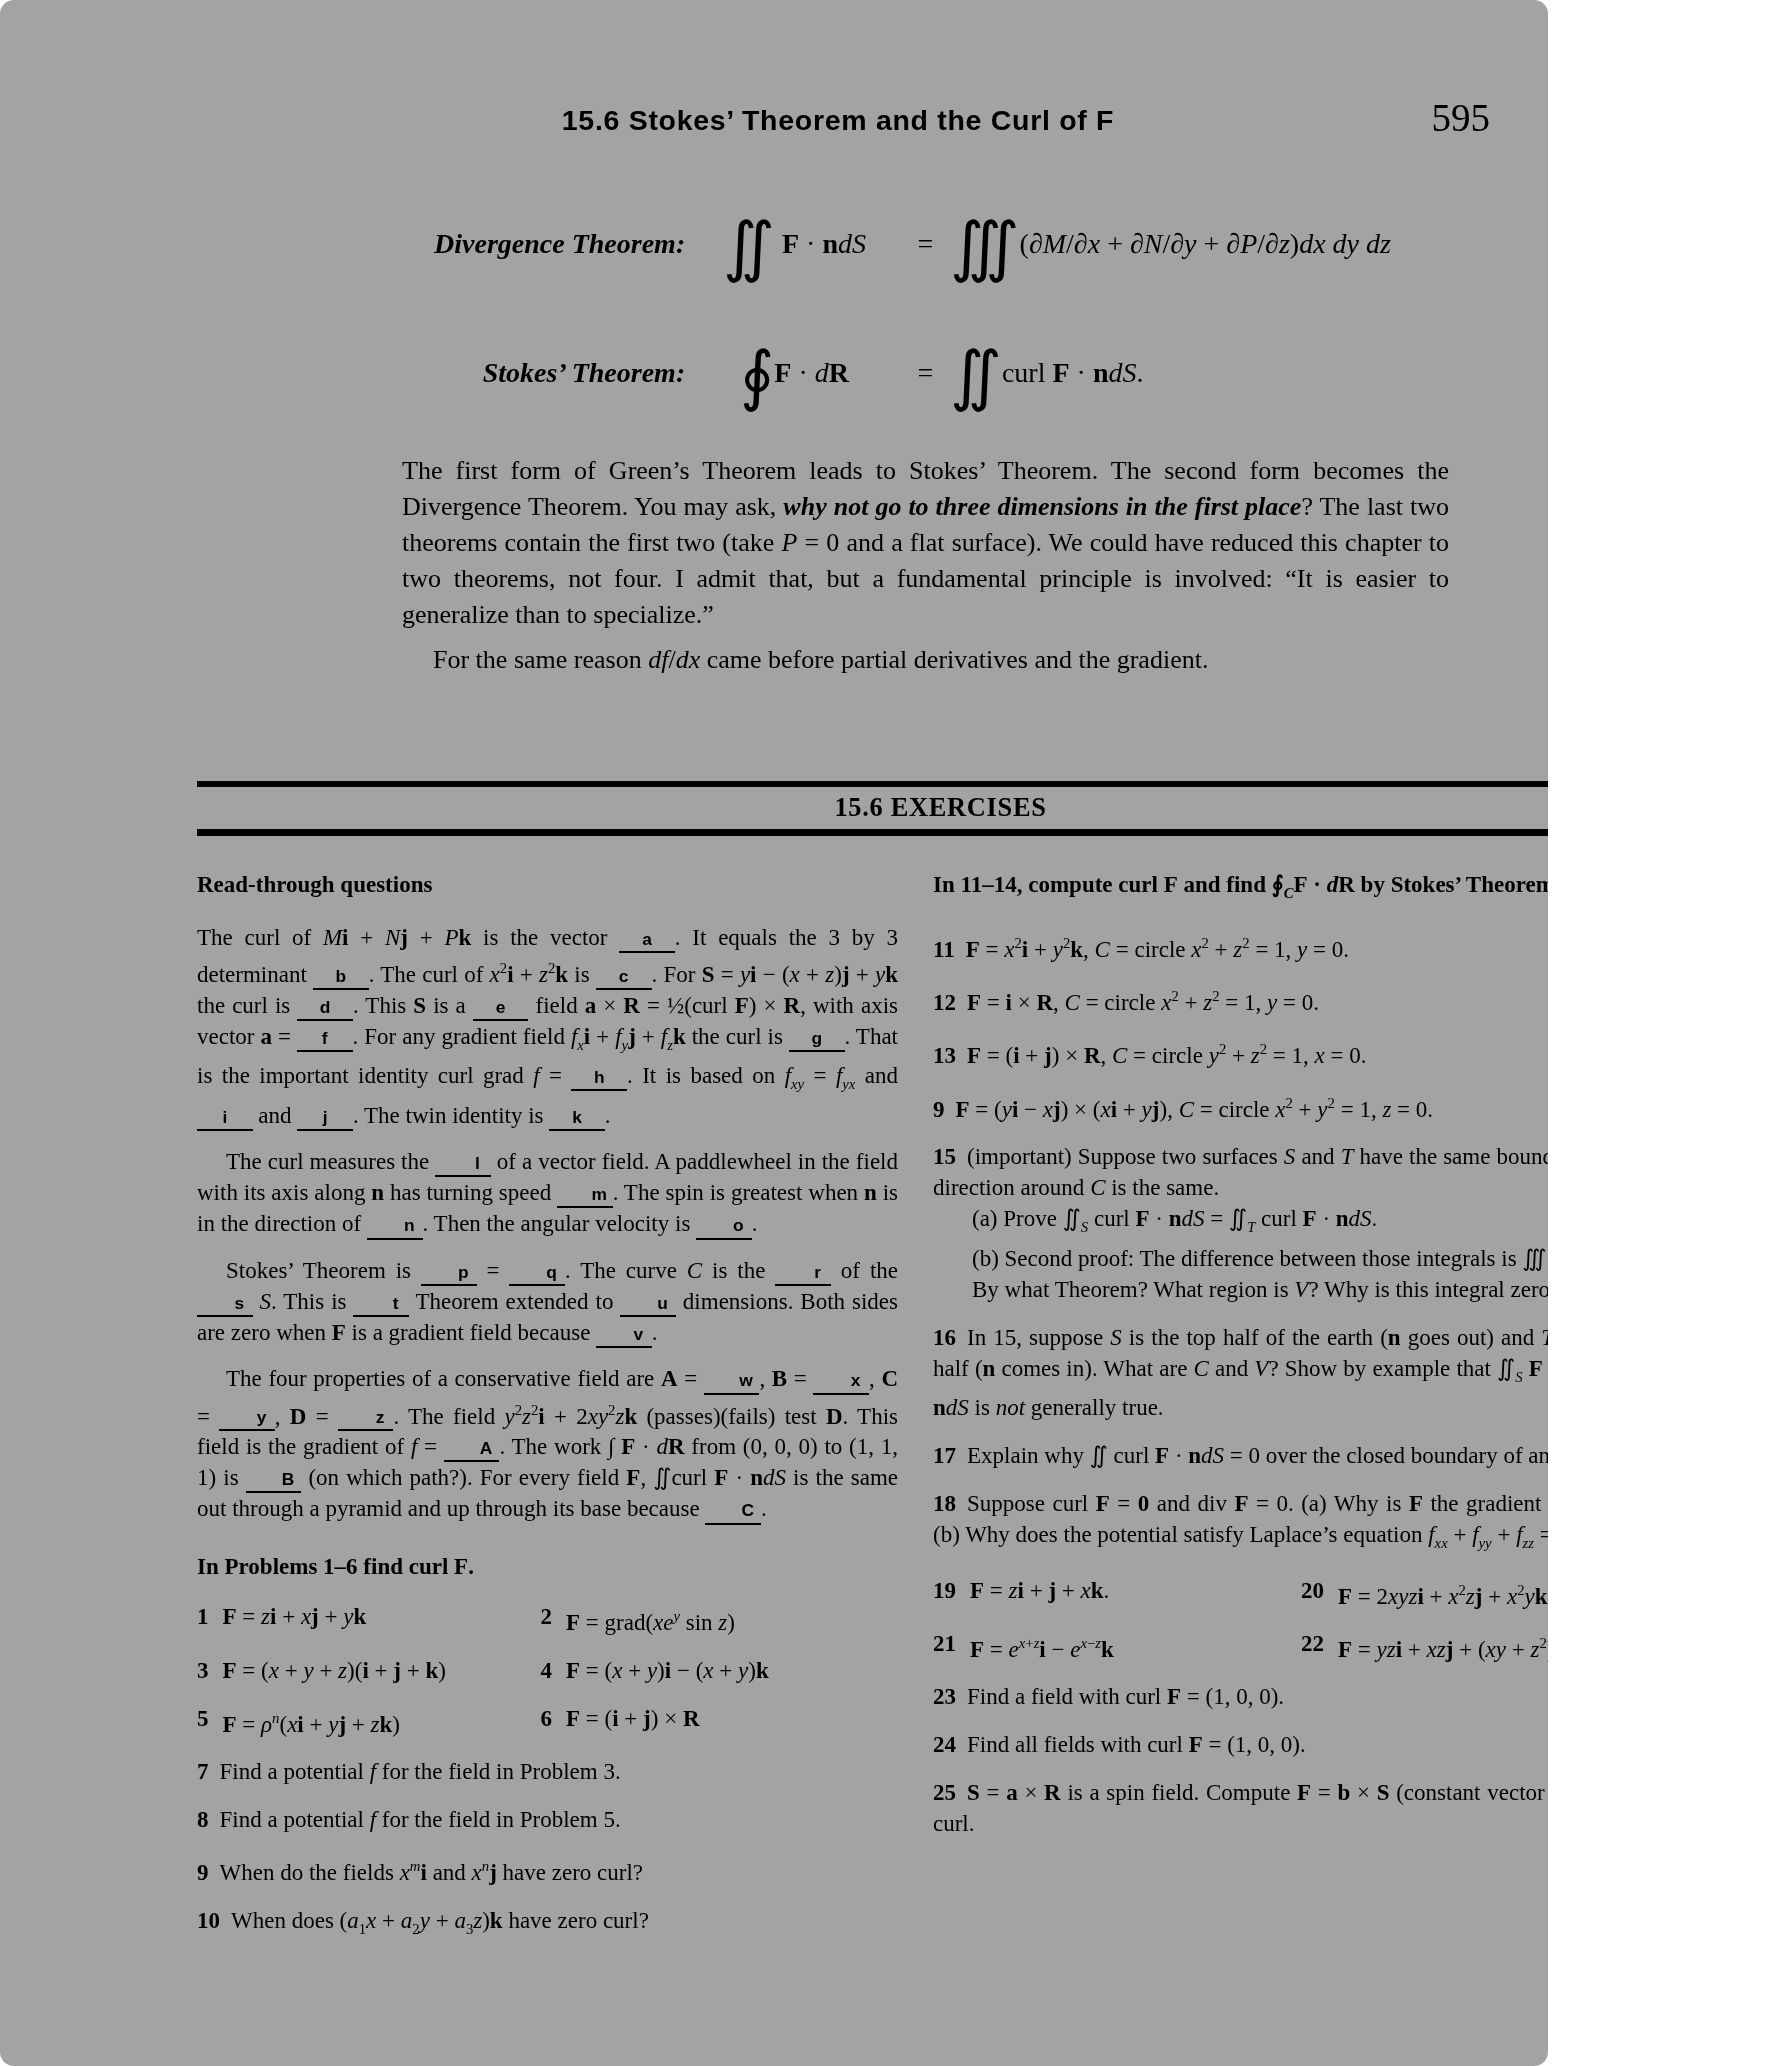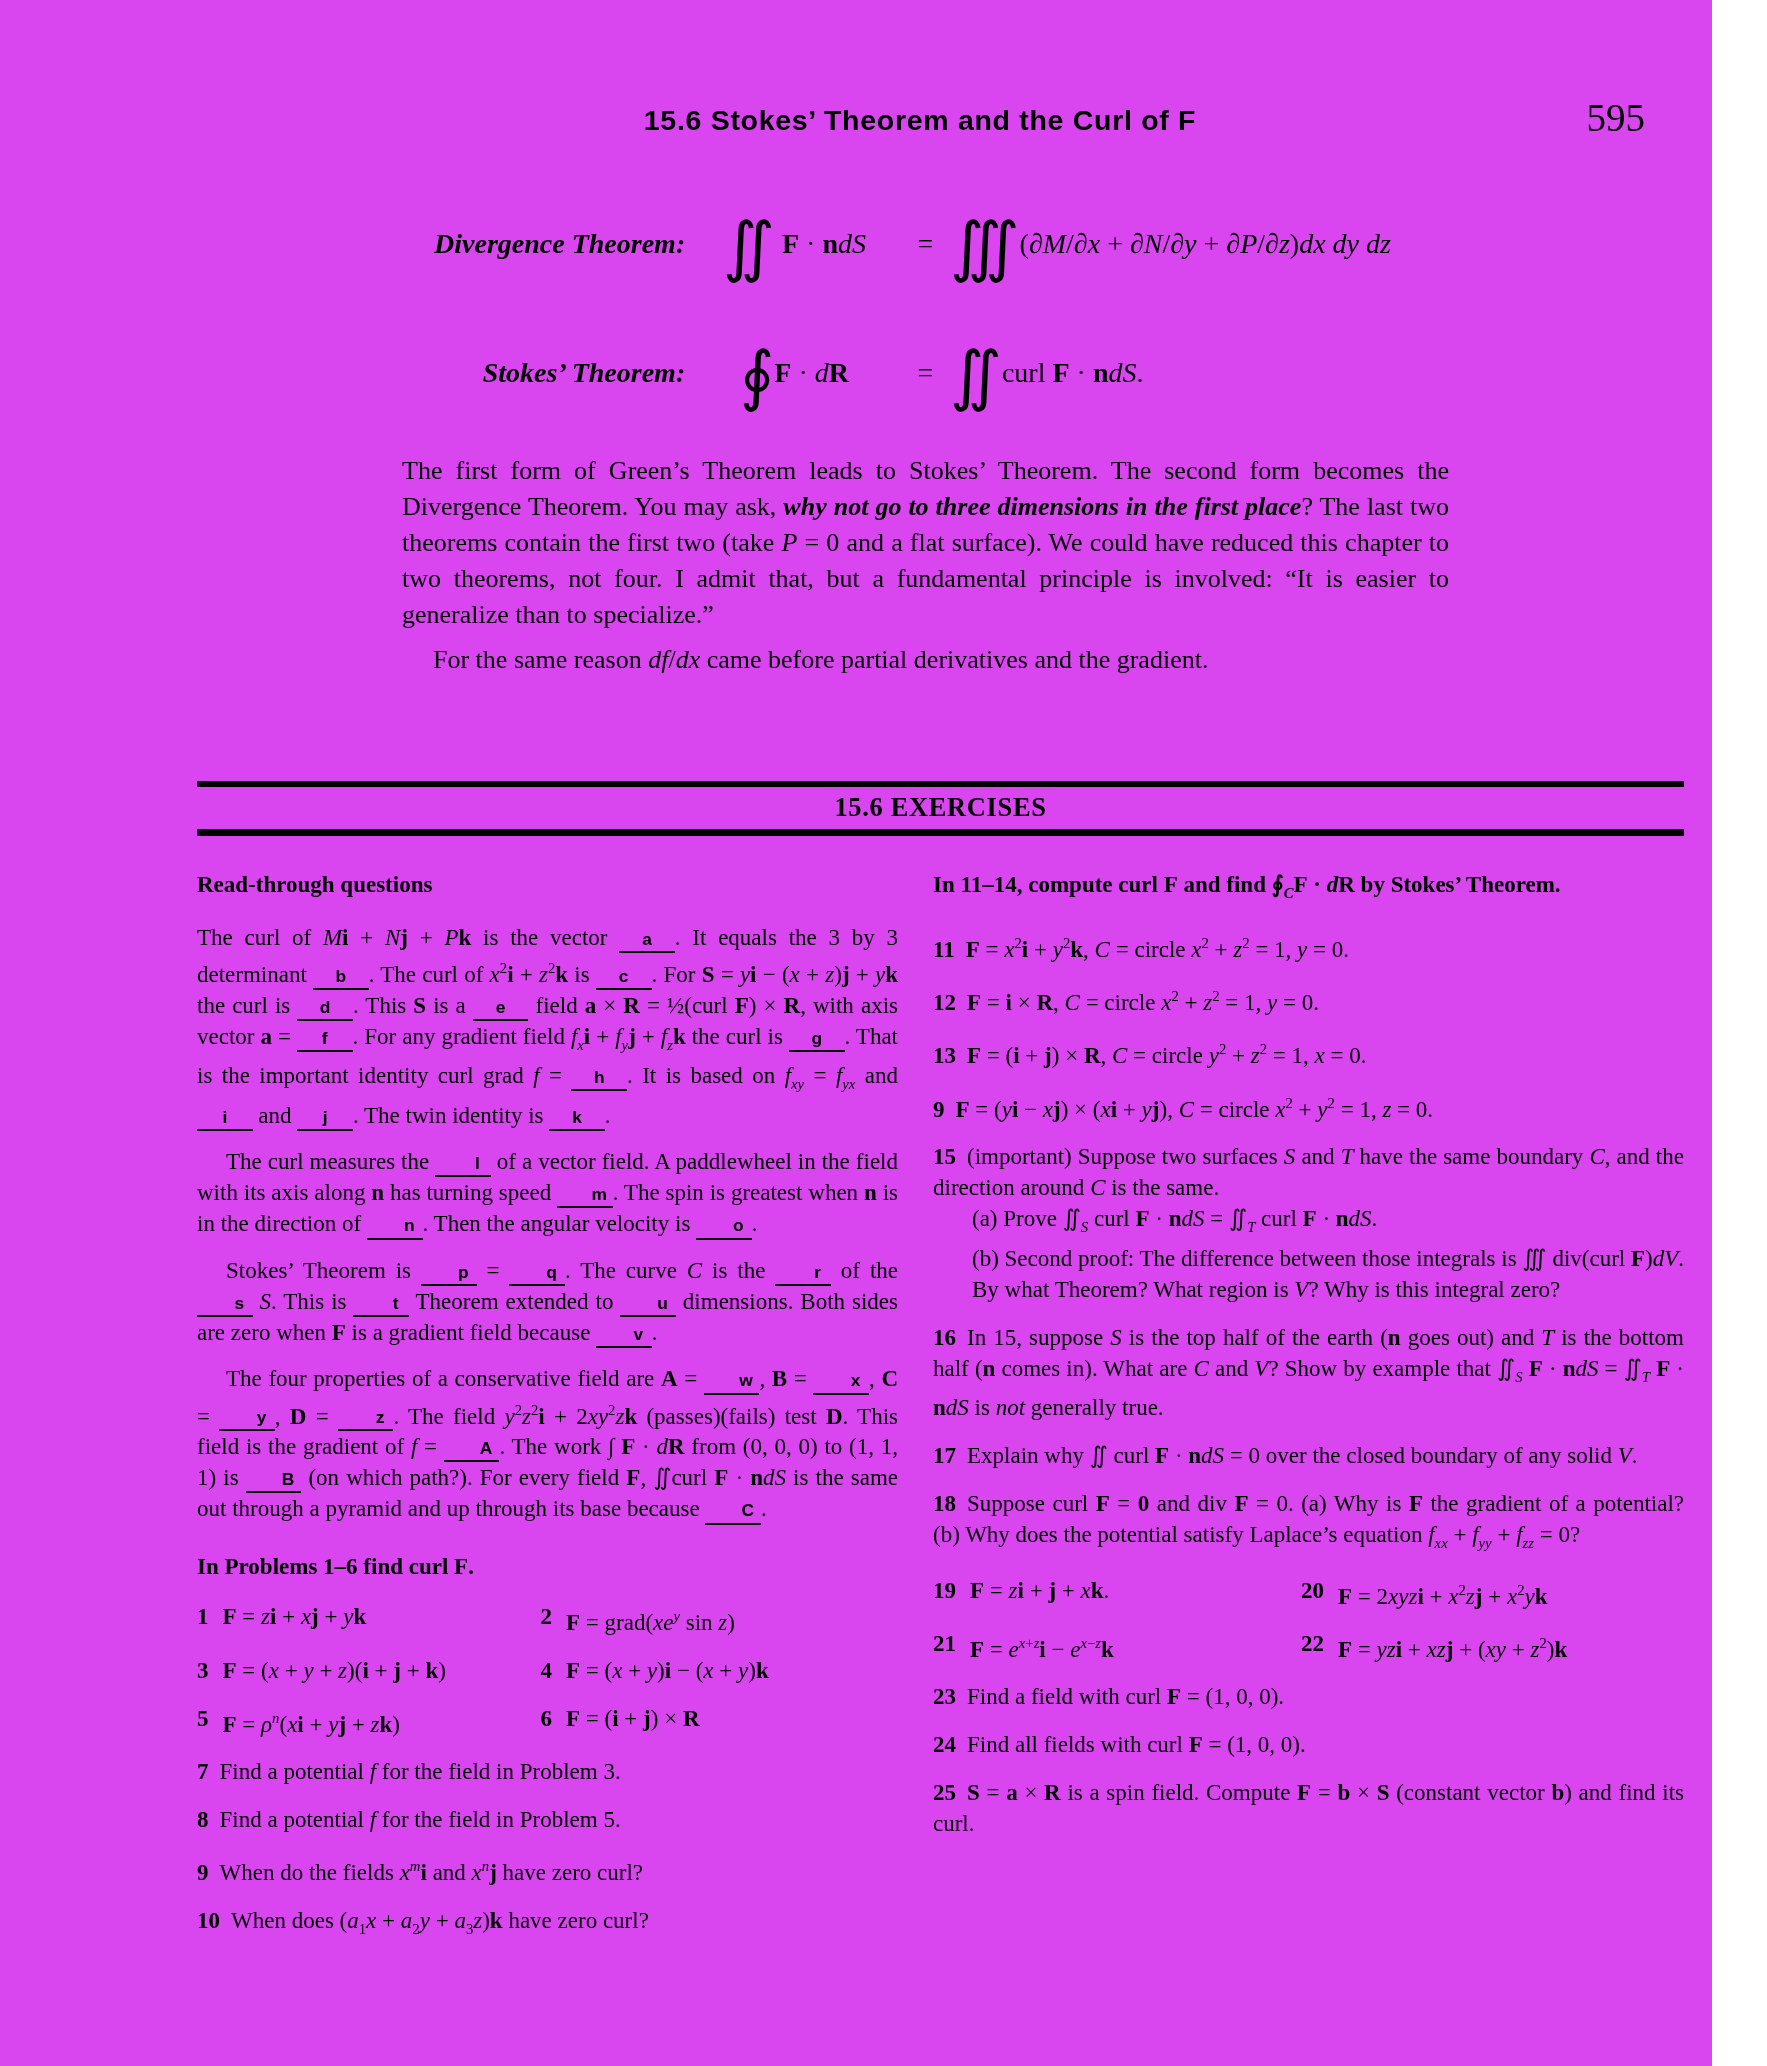--- a/index.html
+++ b/index.html
@@ -1,23 +1,23 @@
 <!DOCTYPE html>
 <html style="font-size:11px"><head>
 <meta charset="utf-8">
 <style>
   html,body{margin:0;padding:0;background:#ffffff;}
-  .page{position:relative;width:1712px;height:2066px;background:#d946ef;color:#000;
-        font-family:"Liberation Serif",serif;overflow:hidden;}
+  .page{position:relative;width:1548px;height:2066px;background:#a3a3a3;color:#000;
+        font-family:"Liberation Serif",serif;overflow:hidden;border-radius:14px;}
 
   
   .running-head{position:relative;padding-top:104px;height:42px;}
   .head-title{display:block;text-align:center;transform:translateX(64px);
               font-family:"Liberation Sans",sans-serif;font-weight:bold;font-size:28.5px;letter-spacing:0.7px;}
-  .page-num{position:absolute;top:95px;right:67px;font-size:39px;font-family:"Liberation Serif",serif;}
+  .page-num{position:absolute;top:95px;right:58px;font-size:39px;font-family:"Liberation Serif",serif;}
 
   
   .eq-block{margin-top:49px;margin-left:229px;font-size:28px;}
   .eq-row{display:flex;align-items:center;margin-bottom:32px;height:97px;}
   .eq-label{width:459px;text-align:right;font-weight:bold;font-style:italic;padding-right:2.8px;box-sizing:border-box;}
   .eq-lhs{width:213px;text-align:center;white-space:nowrap;}
   .eq-equals{width:49px;text-align:center;}
   .eq-rhs{white-space:nowrap;}
   .bint{font-size:2.35em;line-height:0;vertical-align:-0.24em;font-weight:normal;}
 

